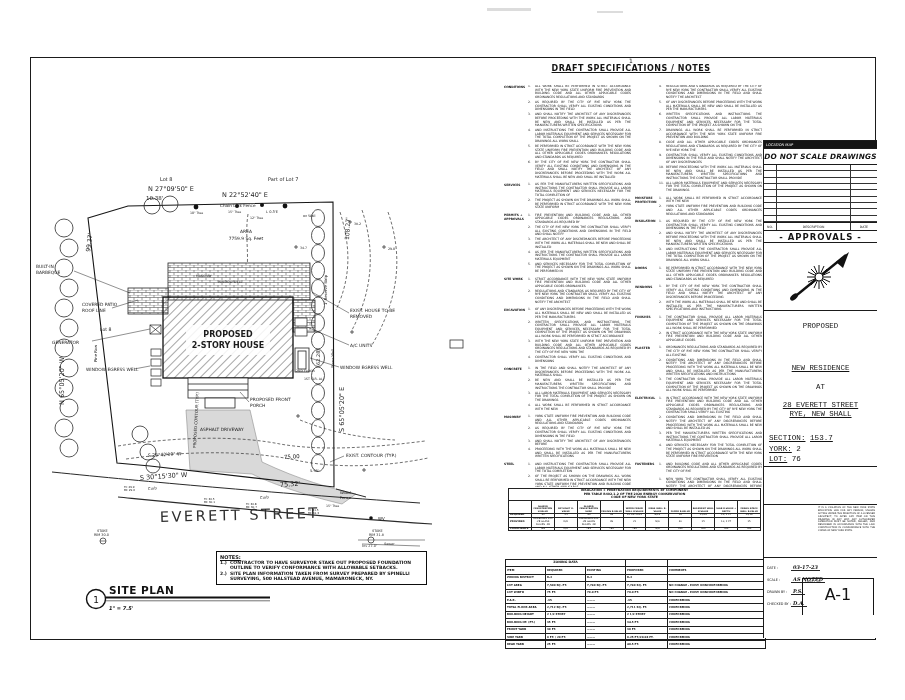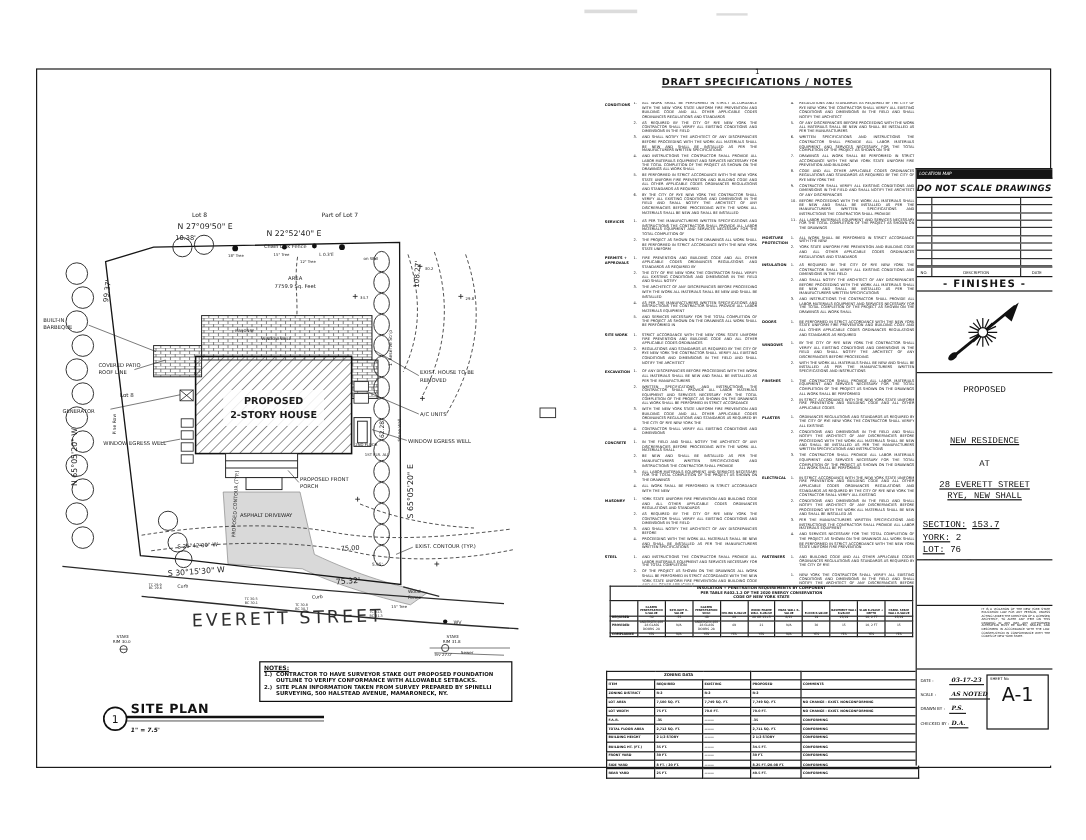--- a/index.html
+++ b/index.html
@@ -38,21 +38,21 @@
   .zon td{font-weight:bold;}
   
   #notes{left:216px;top:551px;width:211px;border:1.8px solid #0d0d0d;padding:2px 3px;box-sizing:border-box;background:#fff;}
   #notes .nt{font-size:5px;font-weight:bold;text-decoration:underline;line-height:6px;}
   .ni{display:flex;font-size:4.5px;font-weight:bold;line-height:1.2;}
   .ni .n{flex:0 0 10px;} .ni .b{flex:1;}
   
   #tb{left:763px;top:140px;width:114px;height:498px;border-left:1.5px solid #1b1b1b;border-top:1.5px solid #1b1b1b;box-sizing:border-box;background:#fff;}
   .tbsec{border-bottom:1.2px solid #1b1b1b;box-sizing:border-box;position:relative;overflow:hidden;}
   #tb-loc{height:8px;background:#151515;color:#fff;font-size:3.6px;font-style:italic;line-height:8px;padding-left:2px;}
-  #tb-dnsd{height:16px;font-size:7.3px;font-weight:bold;font-style:italic;text-align:left;line-height:16px;letter-spacing:.2px;}
+  #tb-dnsd{height:16px;font-size:7.3px;font-weight:bold;font-style:italic;text-align:center;line-height:16px;letter-spacing:.2px;}
   #rev-rows{height:58px;display:flex;flex-direction:column;}
   .rv{flex:1;display:grid;grid-template-columns:13px 1fr 26px;border-bottom:.6px solid #333;}
   .rv div{border-right:.6px solid #333;} .rv div:last-child{border-right:none;}
   #rev-hdr{height:8px;display:grid;grid-template-columns:13px 1fr 26px;font-size:3.2px;text-align:center;line-height:8px;}
   #rev-hdr div{border-right:.6px solid #333;} #rev-hdr div:last-child{border-right:none;}
   #rev-ttl{height:12px;font-size:8.5px;font-weight:bold;text-align:center;line-height:12px;letter-spacing:1px;}
   #tb-compass{height:68px;}
   #tb-proj{height:156px;font-family:"Liberation Mono","DejaVu Sans Mono",monospace;text-align:center;}
   .pj{font-size:7.4px;line-height:8px;margin-top:11px;}
   .u{text-decoration:underline;margin-top:34px;}
@@ -60,21 +60,21 @@
   #tb-dt{height:23px;padding:1px 2px;}
   #tb-dt .dtl{font-size:4.6px;font-style:italic;line-height:5px;}
   #tb-dt .dtt{font-size:6.8px;font-weight:bold;font-style:italic;line-height:7.4px;}
   #tb-empty{height:38px;}
   #tb-stamp{height:53px;}
   #copyright{position:absolute;right:2px;top:2px;width:57px;height:48px;font-size:2.4px;line-height:1.2;text-align:justify;color:#111;}
   #tb-info{height:57px;border-bottom:none;}
   .inforow{position:absolute;left:3px;font-size:3.4px;}
   .inforow .lb{display:inline-block;width:24px;}
   .inforow .vl{font-size:5px;font-style:italic;font-weight:bold;border-bottom:.7px solid #222;padding:0 2px;font-family:"DejaVu Serif",serif;}
-  #sheetbox{position:absolute;right:3px;top:4px;width:52px;height:46px;border:1.6px solid #151515;box-sizing:border-box;}
+  #sheetbox{position:absolute;right:3px;top:20px;width:72px;height:46px;border:1.6px solid #151515;box-sizing:border-box;}
   #sheetbox .sl{font-size:3.2px;padding:1px 0 0 2px;}
   #sheetbox .sn{font-size:16px;text-align:center;line-height:22px;}
   svg text{font-family:"DejaVu Sans",sans-serif;}
 </style>
 </head>
 <body>
 
 <div class="abs scan-smudge" style="left:487px;top:8px;width:44px;height:3px;"></div>
 <div class="abs scan-smudge" style="left:597px;top:11px;width:26px;height:2px;"></div>
 
@@ -860,21 +860,21 @@
         <div></div>
         <div></div>
         <div></div>
       </div>
     </div>
   <div id="rev-hdr" class="tbsec">
     <div>NO.</div>
     <div>DESCRIPTION</div>
     <div>DATE</div>
   </div>
-  <div id="rev-ttl" class="tbsec">- FINISHES -</div>
+  <div id="rev-ttl" class="tbsec">- APPROVALS -</div>
   <div id="tb-compass" class="tbsec">
     <svg width="112" height="66" viewBox="0 0 112 66">
       <line x1="28" y1="56" x2="82" y2="12" stroke="#111" stroke-width="2.4"></line>
       <polygon points="85,9 72,19 79,25" fill="#111"></polygon>
       <ellipse cx="30" cy="54" rx="4.5" ry="2.6" transform="rotate(-40 30 54)" fill="#111"></ellipse>
       <g stroke="#111" stroke-width="1">
         <line x1="55" y1="22" x2="55" y2="46"></line>
           <line x1="43" y1="34" x2="67" y2="34"></line>
         <line x1="47" y1="26" x2="63" y2="42"></line>
           <line x1="63" y1="26" x2="47" y2="42"></line>

